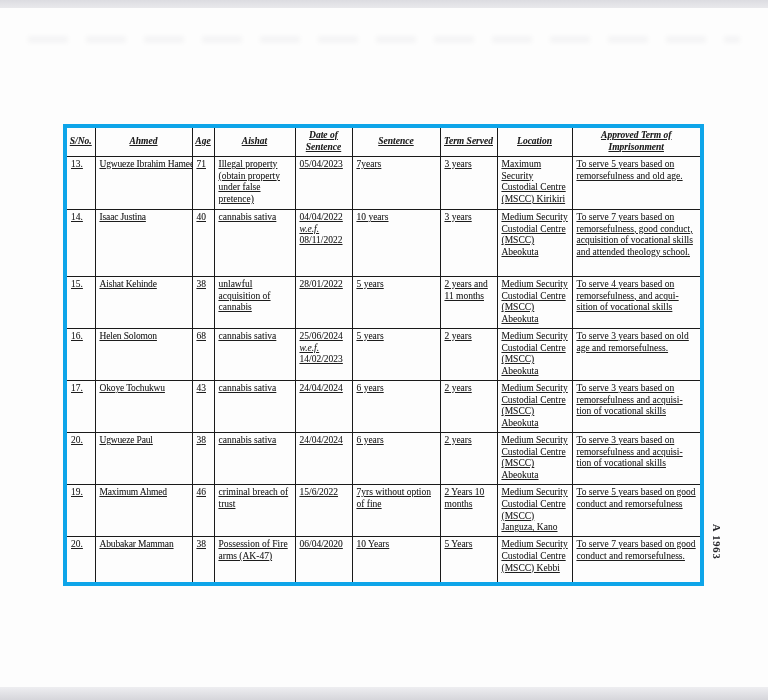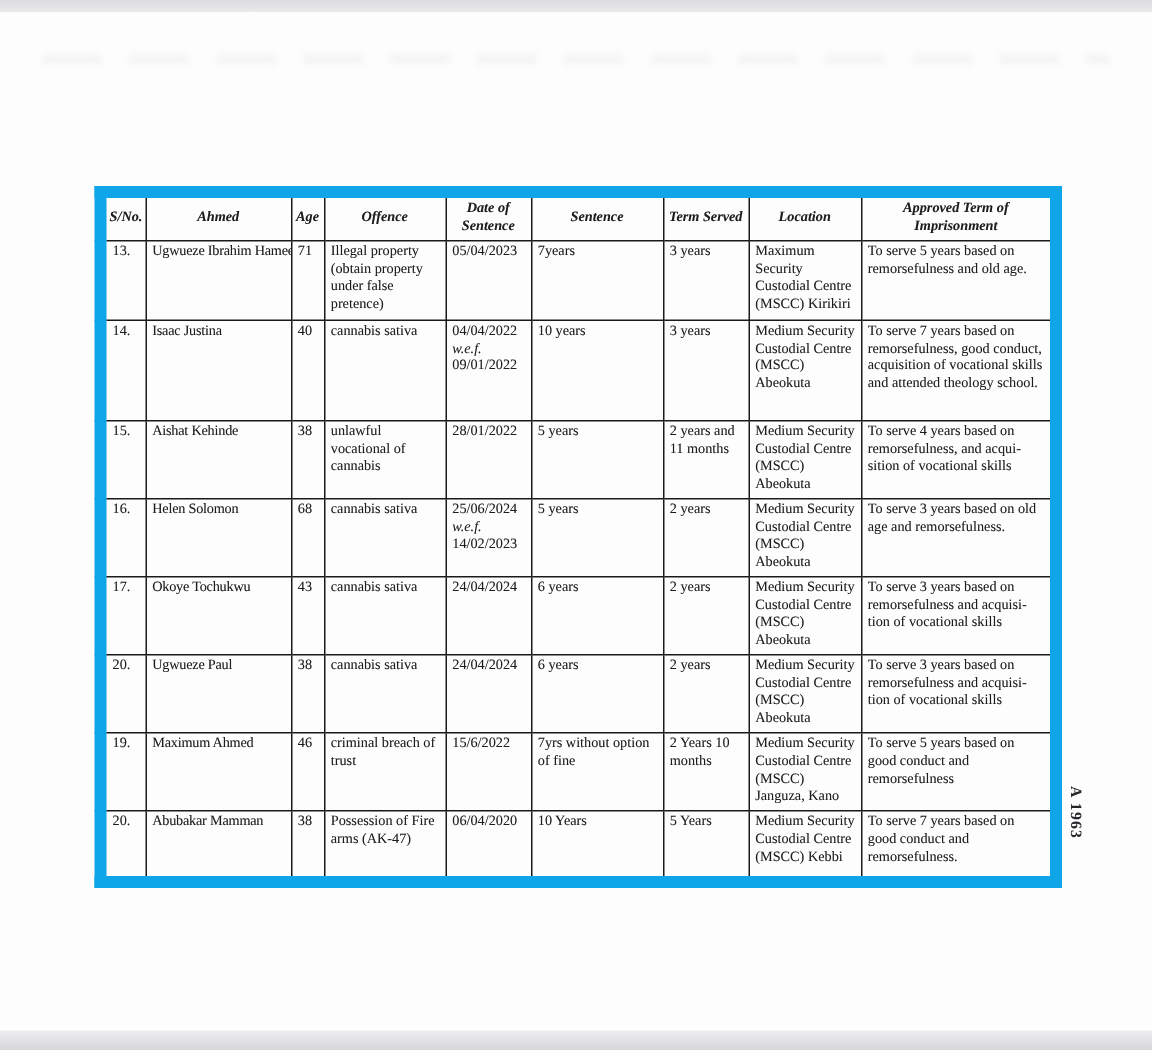--- a/index.html
+++ b/index.html
@@ -21,21 +21,21 @@
     background:repeating-linear-gradient(90deg, rgba(110,110,125,0.55) 0 40px, transparent 40px 58px);
     opacity:0.10; filter:blur(2px);
   }
   table.gazette {
     position:absolute; left:63px; top:124px; width:637px;
     border-collapse:collapse; table-layout:fixed;
     color:#1d1d1d;
     text-shadow:0 0 0.4px rgba(20,20,20,0.30);
   }
   table.gazette, table.gazette th, table.gazette td { border:1px solid #1a1a1a; }
-  table.gazette { border:8px solid #0ea5e9; }
+  table.gazette { border:4px solid #0ea5e9;text-decoration:underline; }
   table.gazette th {
     font-size:9.5px; font-weight:bold; font-style:italic;
     text-align:center; vertical-align:middle; padding:2px 2px; line-height:1.25;
   }
   table.gazette td {
     font-size:9.5px; vertical-align:top; text-align:left;
     padding:2px 3px 2px 4px; line-height:1.24;
   }
   td.c-sno { text-align:center; white-space:nowrap; padding-left:1px; padding-right:1px; }
   td.c-age { text-align:center; padding-left:1px; padding-right:1px; }
@@ -64,21 +64,21 @@
       <col style="width:88px">
     <col style="width:57px">
       <col style="width:75px">
       <col style="width:130px">
   </colgroup>
   <thead>
     <tr>
         <th>S/No.</th>
         <th>Ahmed</th>
         <th>Age</th>
-        <th>Offence</th>
+        <th>Aishat</th>
         <th>Date of Sentence</th>
         <th>Sentence</th>
         <th>Term Served</th>
         <th>Location</th>
         <th>Approved Term of Imprisonment</th>
       </tr>
   </thead>
   <tbody>
       <tr style="height: 53px;">
         <td class="c-sno">13.</td>
@@ -92,32 +92,32 @@
         <td class="c-approved">To serve 5 years based on remorsefulness and old age.</td>
       </tr>
       <tr style="height: 67px;">
         <td class="c-sno">14.</td>
         <td class="c-name">Isaac Justina</td>
         <td class="c-age">40</td>
         <td class="c-offence">cannabis sativa</td>
         <td class="c-date">
           <div>04/04/2022</div>
           <div class="wef">w.e.f.</div>
-          <div>09/01/2022</div>
+          <div>08/11/2022</div>
         </td>
         <td class="c-sentence">10 years</td>
         <td class="c-term">3 years</td>
         <td class="c-location">Medium Security Custodial Centre (MSCC) Abeokuta</td>
         <td class="c-approved">To serve 7 years based on remorsefulness, good conduct, acquisition of vocational skills and attended theology school.</td>
       </tr>
       <tr style="height: 40px;">
         <td class="c-sno">15.</td>
         <td class="c-name">Aishat Kehinde</td>
         <td class="c-age">38</td>
-        <td class="c-offence">unlawful vocational of cannabis</td>
+        <td class="c-offence">unlawful acquisition of cannabis</td>
         <td class="c-date">28/01/2022</td>
         <td class="c-sentence">5 years</td>
         <td class="c-term">2 years and 11 months</td>
         <td class="c-location">Medium Security Custodial Centre (MSCC) Abeokuta</td>
         <td class="c-approved">To serve 4 years based on remorsefulness, and acqui-sition of vocational skills</td>
       </tr>
       <tr style="height: 41px;">
         <td class="c-sno">16.</td>
         <td class="c-name">Helen Solomon</td>
         <td class="c-age">68</td>

